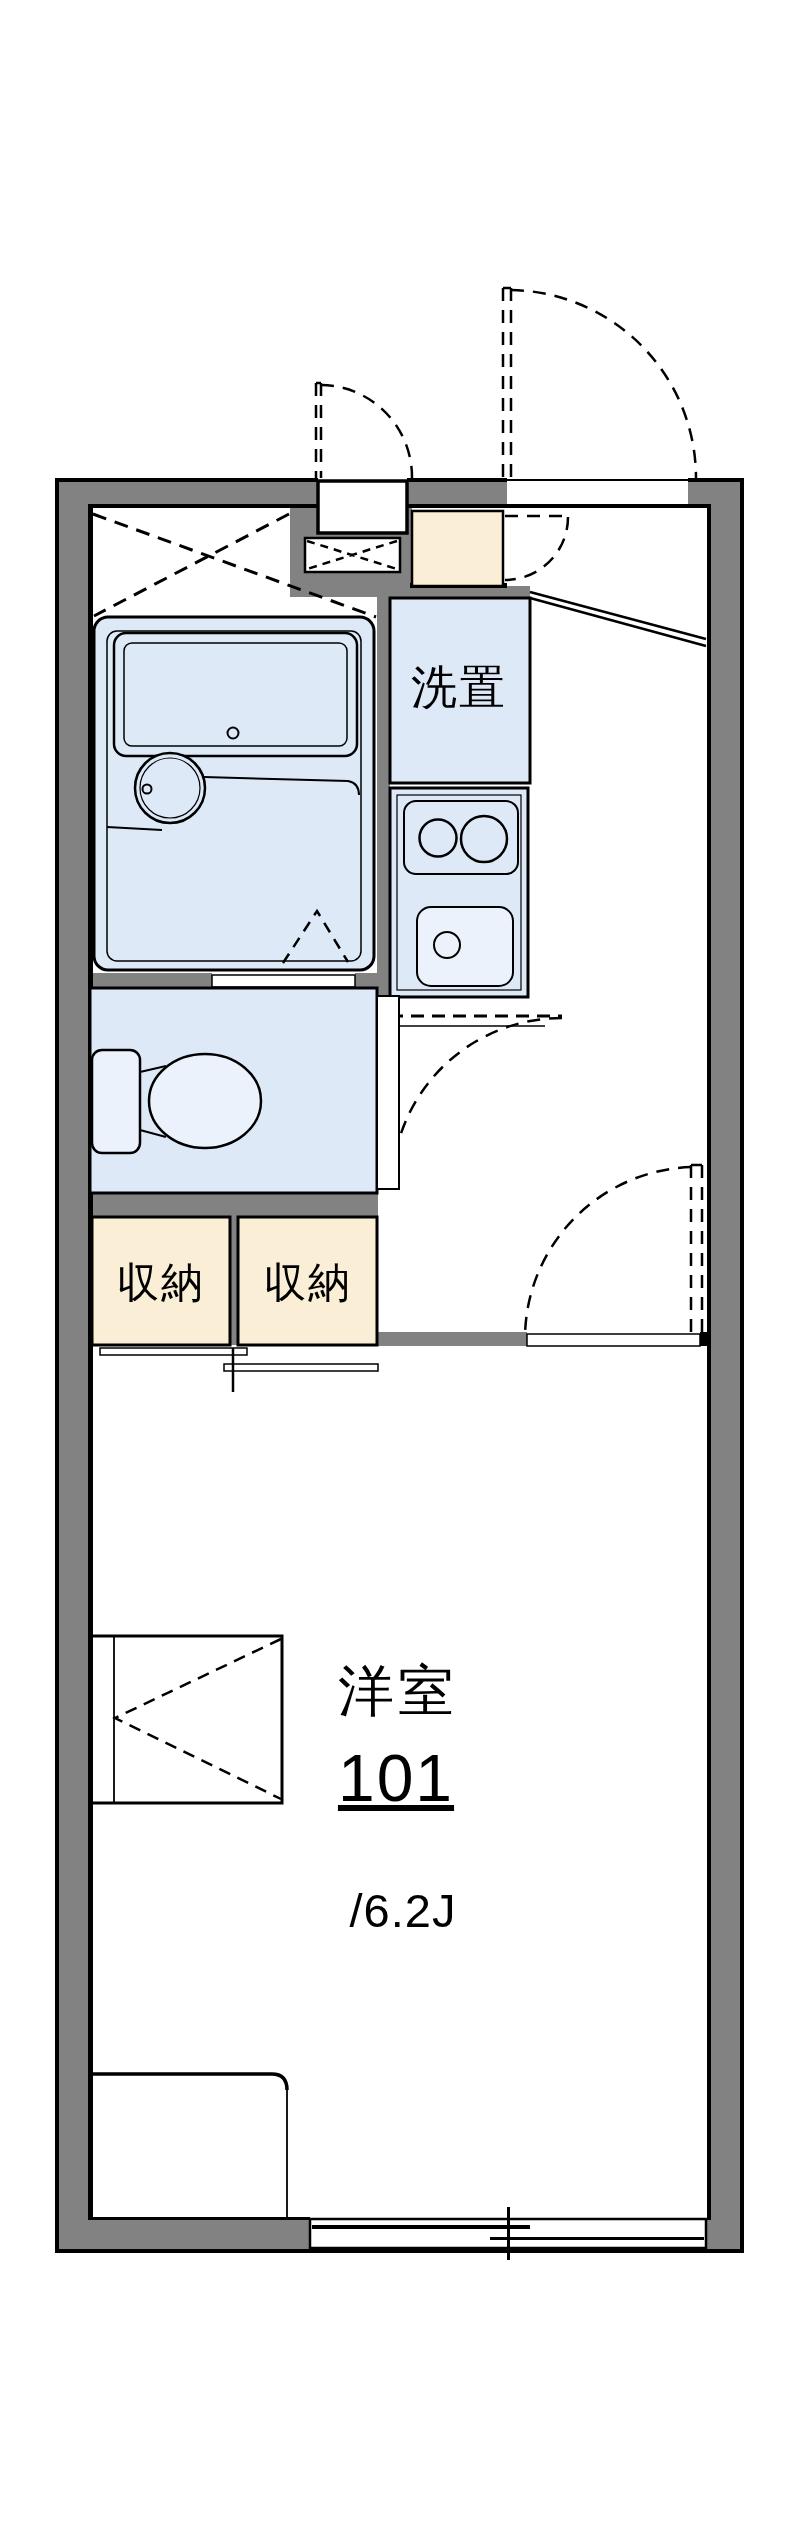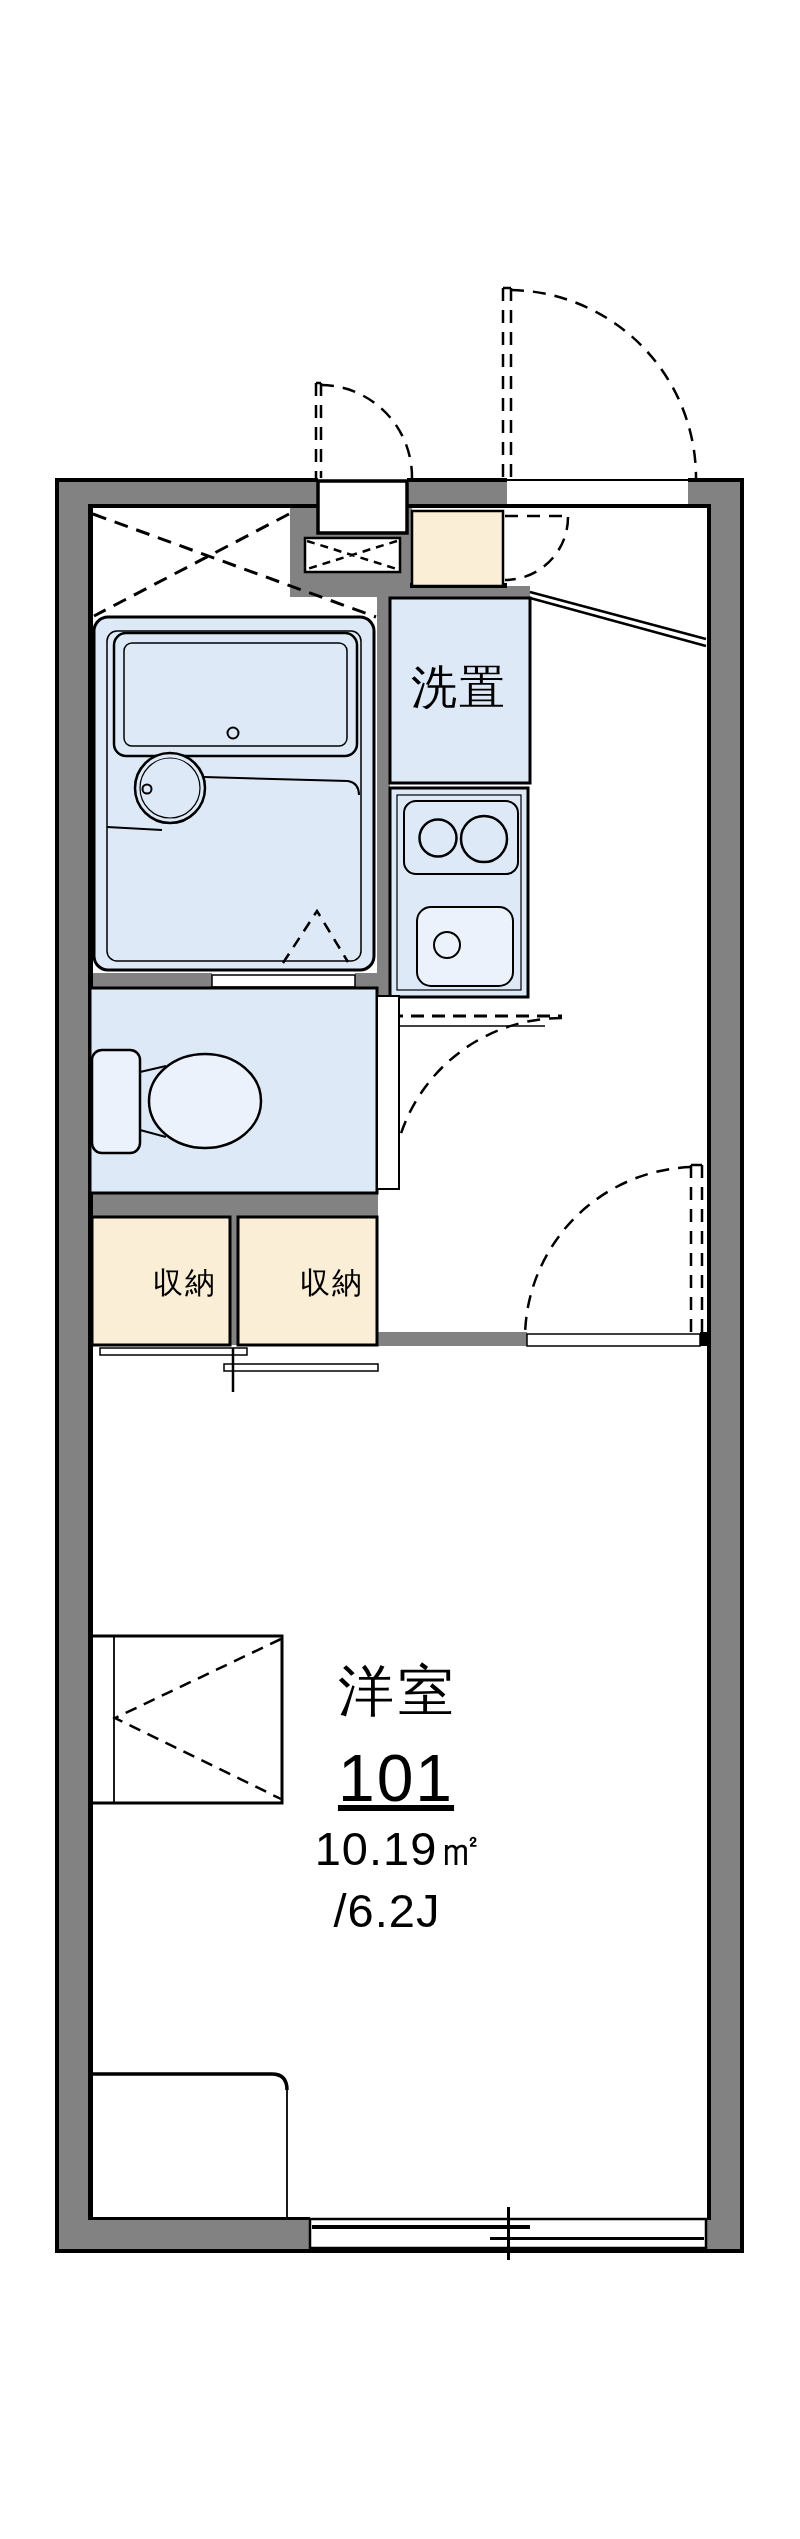--- a/index.html
+++ b/index.html
@@ -14,21 +14,21 @@
   .lbl{
     position:absolute;
     transform:translate(-50%,-50%);
     color:var(--line,#000);
     white-space:nowrap;
     font-family:"Liberation Sans", sans-serif;
     font-weight:500;
     letter-spacing:2px;
   }
   .lbl.laundry{font-size:46px;}
-  .lbl.storage{font-size:30px;margin-left:24px;}
+  .lbl.storage{font-size:42px;}
   .lbl.roomname{font-size:56px;letter-spacing:4px;}
   .lbl.roomnum{font-size:66px;letter-spacing:2px;text-decoration:underline;}
   .lbl.area{font-size:47px;letter-spacing:1px;}
 </style>
 </head>
 <body>
 
 <div class="stage">
 
 <svg width="800" height="2539" viewBox="0 0 800 2539">
@@ -193,16 +193,15 @@
     <rect x="507" y="2207" width="3" height="53" fill="var(--line)"></rect>
   </g>
 
 </svg>
 
 <div class="lbl laundry" style="left:459px;top:688px;">洗置</div>
 <div class="lbl storage" style="left:161px;top:1283px;">収納</div>
 <div class="lbl storage" style="left:308px;top:1283px;">収納</div>
 <div class="lbl roomname" style="left:398px;top:1692px;">洋室</div>
 <div class="lbl roomnum" style="left:396px;top:1778px;">101</div>
-<div class="lbl area" style="left:400px;top:1849px;">10.19㎡</div>
-<div class="lbl area" style="left:387px;top:1910px;">/6.2J</div>
+<div class="lbl area" style="left:403px;top:1910px;">/6.2J</div>
 
 </div>
 
 </body></html>

